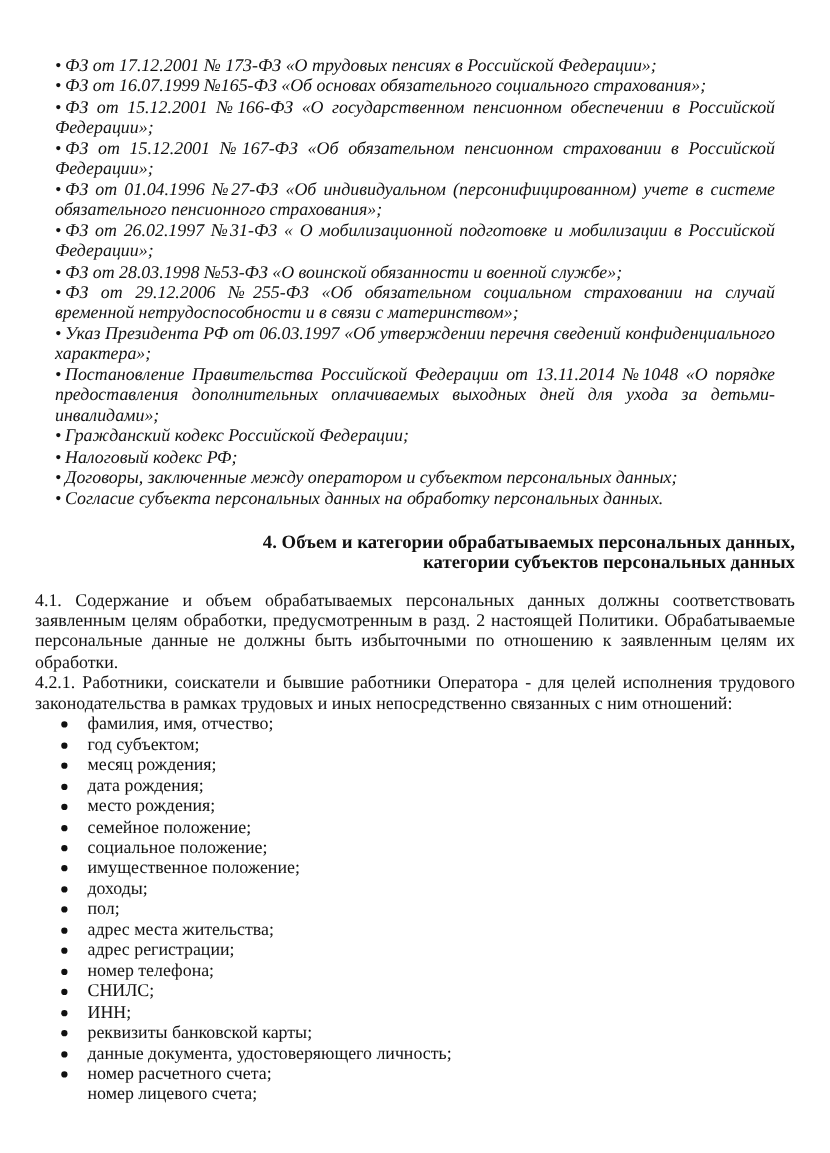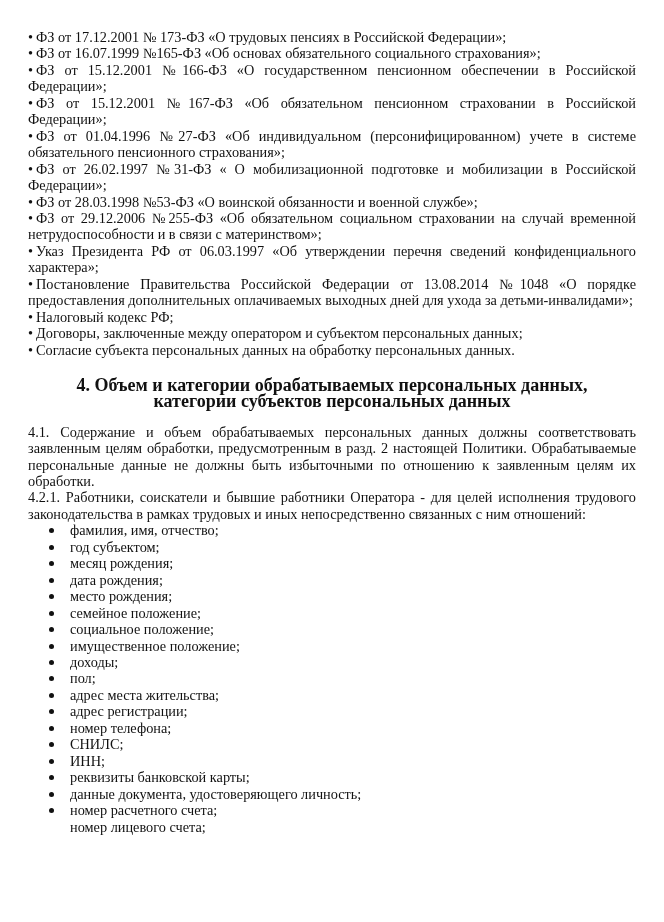--- a/index.html
+++ b/index.html
@@ -17,35 +17,36 @@
   }
   .page {
     position: absolute;
     left: 28px;
     top: 29px;
     width: 608px;
     font-size: 14.3px;
     line-height: 16.45px;
   }
   .legal-list {
-    margin: 0;
+    margin: 16px;
     padding: 0;
     list-style: none;
+    font-style: italic;
   }
   .legal-list li {
     text-align: justify;
   }
   .legal-list li .bullet {
     margin-right: 3px;
   }
   .section-heading {
     margin: 19px 0 14px 0;
-    text-align: center;
+    text-align: right;
     font-weight: bold;
-    font-size: 18px;
+    font-size: 15px;
     line-height: 16.3px;
   }
   .para {
     margin: 0;
     text-align: justify;
   }
   .cat-list {
     margin: 0;
     padding: 0;
     list-style: none;
@@ -74,21 +75,22 @@
   <ul class="legal-list">
     <li><span class="bullet">•</span><span>ФЗ от 17.12.2001 № 173-ФЗ «О трудовых пенсиях в Российской Федерации»;</span></li>
     <li><span class="bullet">•</span><span>ФЗ от 16.07.1999 №165-ФЗ «Об основах обязательного социального страхования»;</span></li>
     <li><span class="bullet">•</span><span>ФЗ от 15.12.2001 №166-ФЗ «О государственном пенсионном обеспечении в Российской Федерации»;</span></li>
     <li><span class="bullet">•</span><span>ФЗ от 15.12.2001 №167-ФЗ «Об обязательном пенсионном страховании в Российской Федерации»;</span></li>
     <li><span class="bullet">•</span><span>ФЗ от 01.04.1996 №27-ФЗ «Об индивидуальном (персонифицированном) учете в системе обязательного пенсионного страхования»;</span></li>
     <li><span class="bullet">•</span><span>ФЗ от 26.02.1997 №31-ФЗ « О мобилизационной подготовке и мобилизации в Российской Федерации»;</span></li>
     <li><span class="bullet">•</span><span>ФЗ от 28.03.1998 №53-ФЗ «О воинской обязанности и военной службе»;</span></li>
     <li><span class="bullet">•</span><span>ФЗ от 29.12.2006 №255-ФЗ «Об обязательном социальном страховании на случай временной нетрудоспособности и в связи с материнством»;</span></li>
     <li><span class="bullet">•</span><span>Указ Президента РФ от 06.03.1997 «Об утверждении перечня сведений конфиденциального характера»;</span></li>
-    <li><span class="bullet">•</span><span>Постановление Правительства Российской Федерации от 13.08.2014 №1048 «О порядке предоставления дополнительных оплачиваемых выходных дней для ухода за детьми-инвалидами»;</span></li>
+    <li><span class="bullet">•</span><span>Постановление Правительства Российской Федерации от 13.11.2014 №1048 «О порядке предоставления дополнительных оплачиваемых выходных дней для ухода за детьми-инвалидами»;</span></li>
+    <li><span class="bullet">•</span><span>Гражданский кодекс Российской Федерации;</span></li>
     <li><span class="bullet">•</span><span>Налоговый кодекс РФ;</span></li>
     <li><span class="bullet">•</span><span>Договоры, заключенные между оператором и субъектом персональных данных;</span></li>
     <li><span class="bullet">•</span><span>Согласие субъекта персональных данных на обработку персональных данных.</span></li>
   </ul>
 
   <h2 class="section-heading">
     <span>4. Объем и категории обрабатываемых персональных данных,</span><br>
     <span>категории субъектов персональных данных</span>
   </h2>
 

